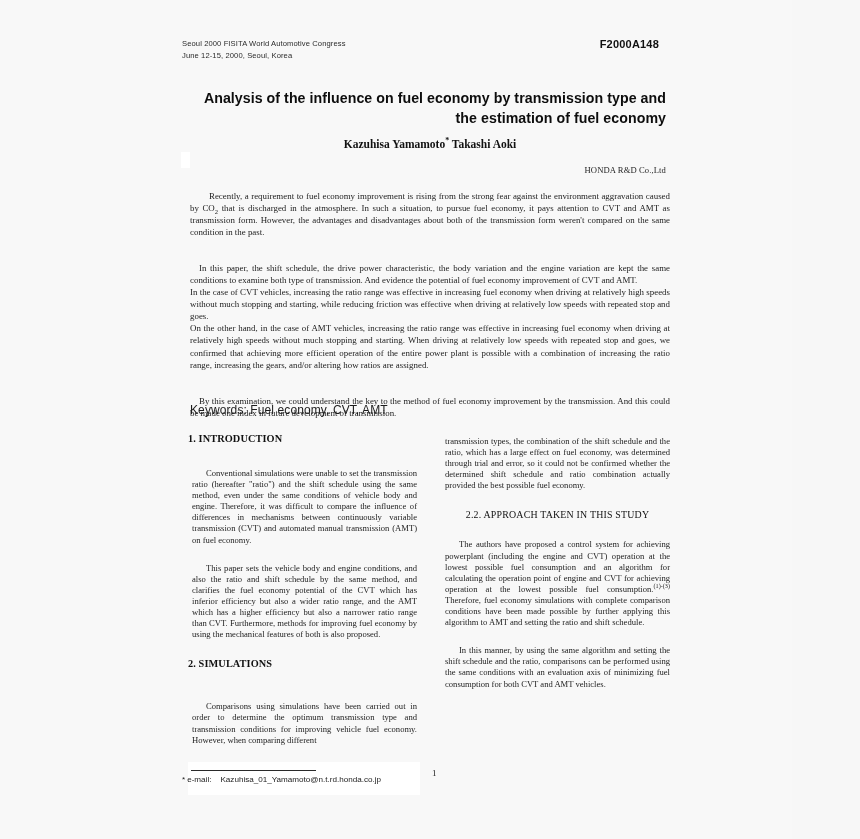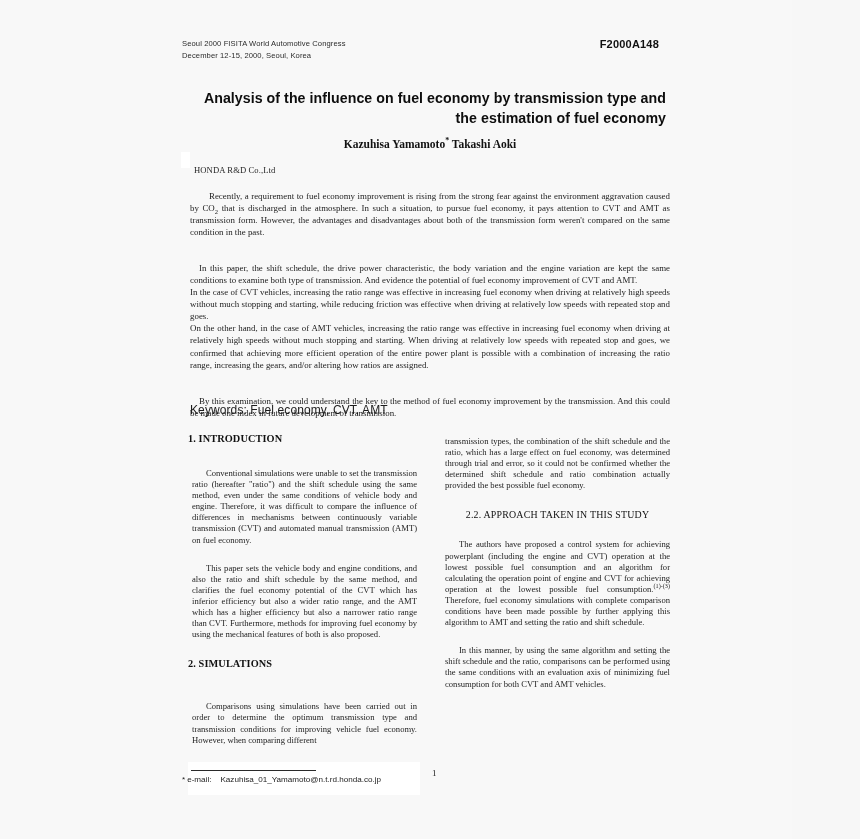--- a/index.html
+++ b/index.html
@@ -90,21 +90,21 @@
   .authors sup {
     font-size: 8px;
     vertical-align: super;
     line-height: 0;
   }
   .affiliation {
     position: absolute;
     left: 12px;
     top: 165px;
     width: 472px;
-    text-align: left;
+    text-align: right;
     font-family: "Liberation Serif", serif;
     font-size: 8.6px;
     color: #1e1e1e;
     letter-spacing: .1px;
   }
 
   
   .scan-artifact {
     position: absolute;
     left: -1px;
@@ -234,21 +234,21 @@
 <body>
 
 <div id="page-sheet">
   <div id="article">
 
     <div class="scan-artifact"></div>
 
     <div class="runhead">
       <div class="runhead-left">
         <div>Seoul 2000 FISITA World Automotive Congress</div>
-        <div>December 12-15, 2000, Seoul, Korea</div>
+        <div>June 12-15, 2000, Seoul, Korea</div>
       </div>
       <div class="runhead-right">F2000A148</div>
     </div>
 
     <div class="title">Analysis of the influence on fuel economy by transmission type and the estimation of fuel economy</div>
 
     <div class="authors">
       <span>Kazuhisa Yamamoto</span><sup>*</sup><span> Takashi Aoki</span>
     </div>
 

